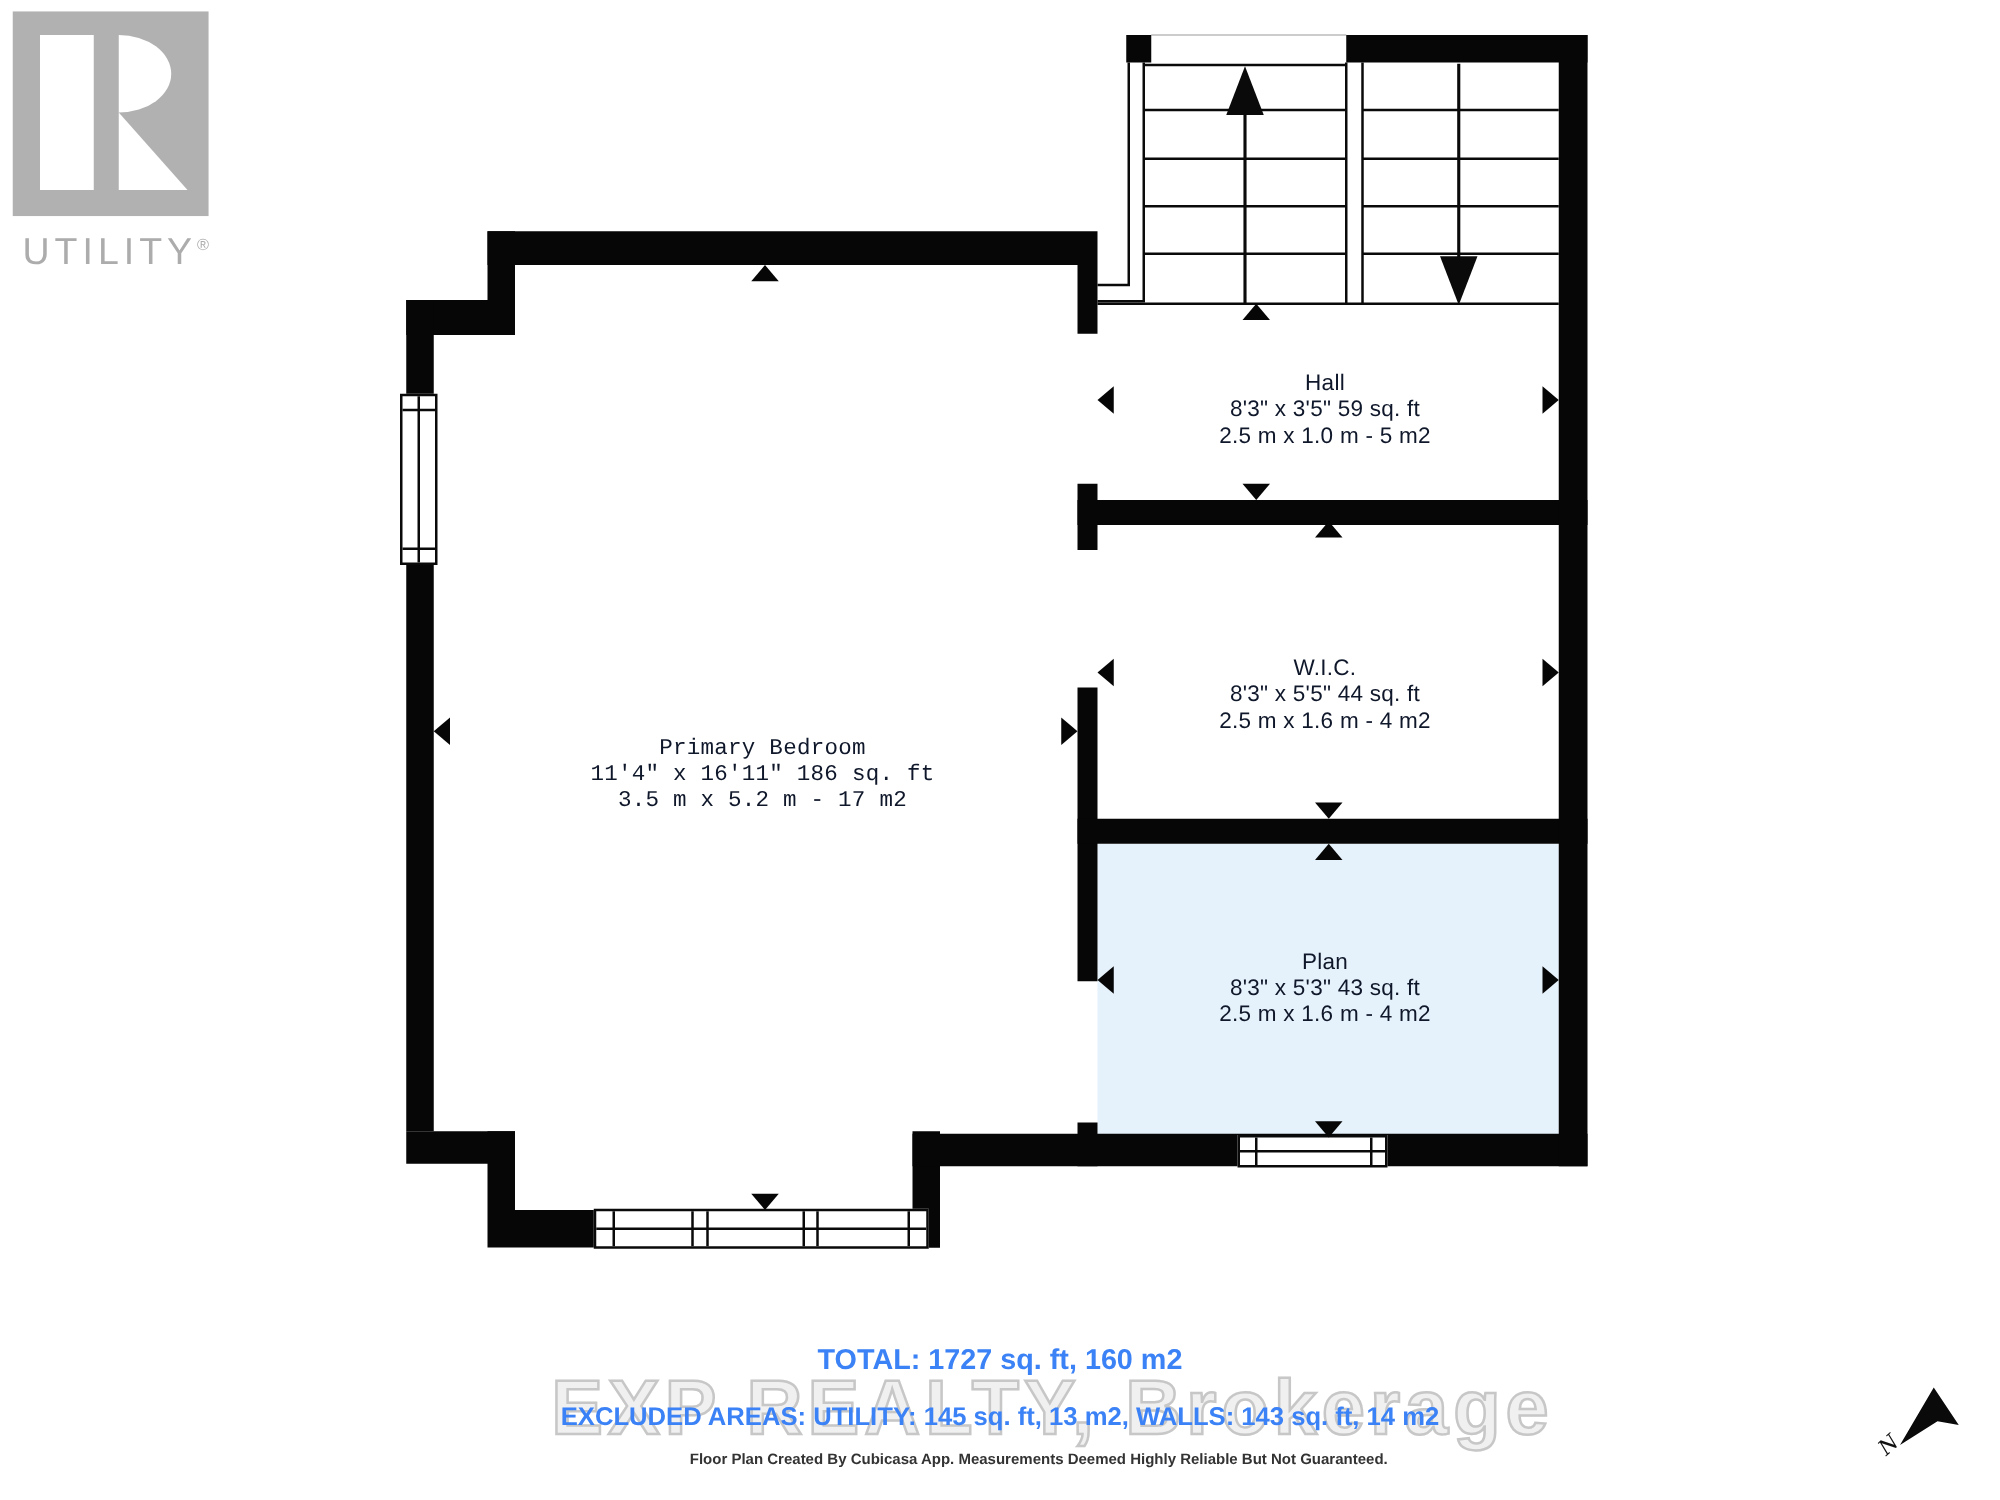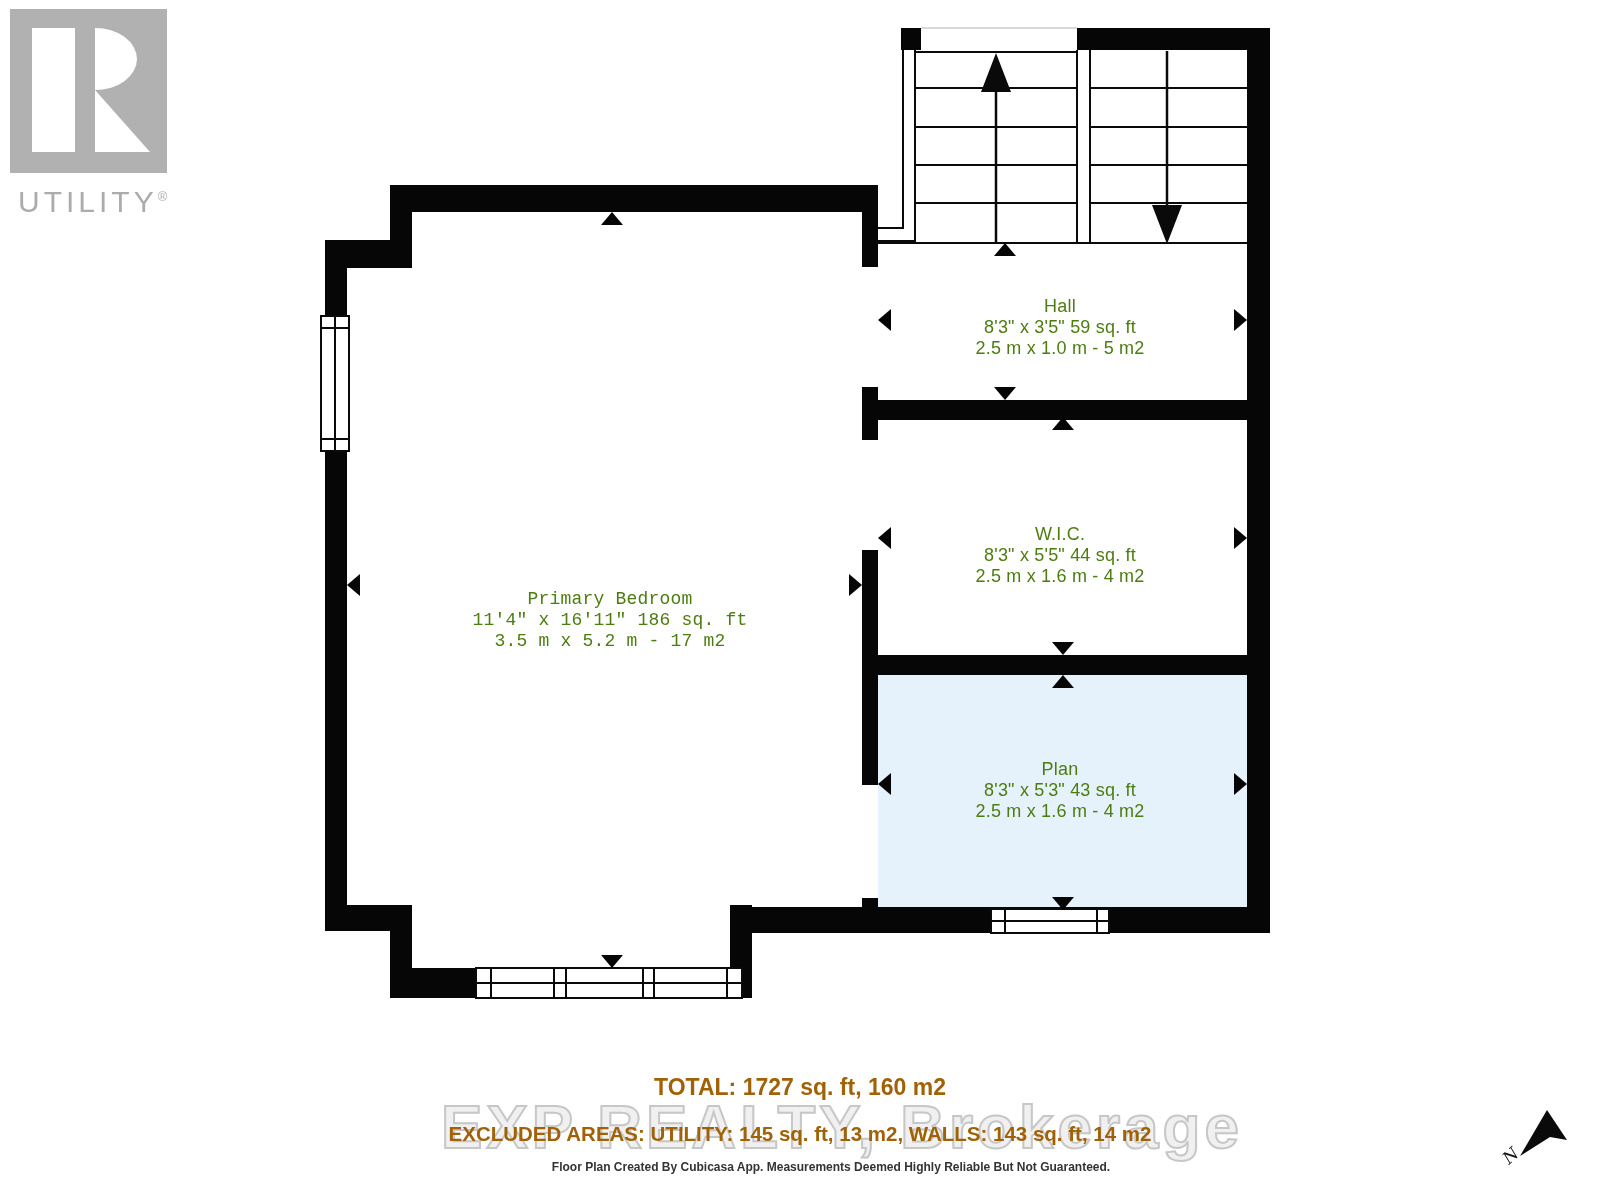--- a/index.html
+++ b/index.html
@@ -6,29 +6,29 @@
   .canvas{position:relative;width:1600px;height:1200px;background:#ffffff;overflow:hidden;
           font-family:"Liberation Sans", sans-serif;}
   .abs{position:absolute;}
   .wall{position:absolute;background:#060606;}
   .roomfill{position:absolute;}
   .tri{position:absolute;width:0;height:0;}
   .tri.up{border-left:11px solid transparent;border-right:11px solid transparent;border-bottom:13px solid #060606;}
   .tri.down{border-left:11px solid transparent;border-right:11px solid transparent;border-top:13px solid #060606;}
   .tri.left{border-top:11px solid transparent;border-bottom:11px solid transparent;border-right:13px solid #060606;}
   .tri.right{border-top:11px solid transparent;border-bottom:11px solid transparent;border-left:13px solid #060606;}
-  .room-label{position:absolute;width:400px;text-align:center;color:#4d7c0f;
+  .room-label{position:absolute;width:400px;text-align:center;color:#0f172a;
               font-size:18px;line-height:21px;letter-spacing:.2px;z-index:6;}
   .room-label .nm{display:block;}
   .window{position:absolute;background:#ffffff;border:2px solid #0a0a0a;box-sizing:border-box;z-index:5;}
   .wline{position:absolute;background:#0a0a0a;}
   .logo-text{position:absolute;left:8px;top:176px;width:200px;color:#acacac;
              font-size:30px;letter-spacing:4px;font-weight:400;}
   .logo-text sup{font-size:13px;letter-spacing:0;}
-  .footer-line{position:absolute;left:0;width:1600px;text-align:center;color:#a16207;z-index:3;}
+  .footer-line{position:absolute;left:0;width:1600px;text-align:center;color:#3b82f6;z-index:3;}
   .wm{position:absolute;left:0;width:1600px;text-align:center;z-index:2;
       font-size:62px;font-weight:bold;letter-spacing:4px;color:#f0f0f0;
       -webkit-text-stroke:2px #c7c7c7;text-shadow:0 0 1px #cccccc;}
   .fineprint{position:absolute;left:0;width:1600px;text-align:center;color:#333333;
              font-size:12px;font-weight:700;z-index:3;}
 </style>
 </head>
 <body>
 
 <div class="canvas">

